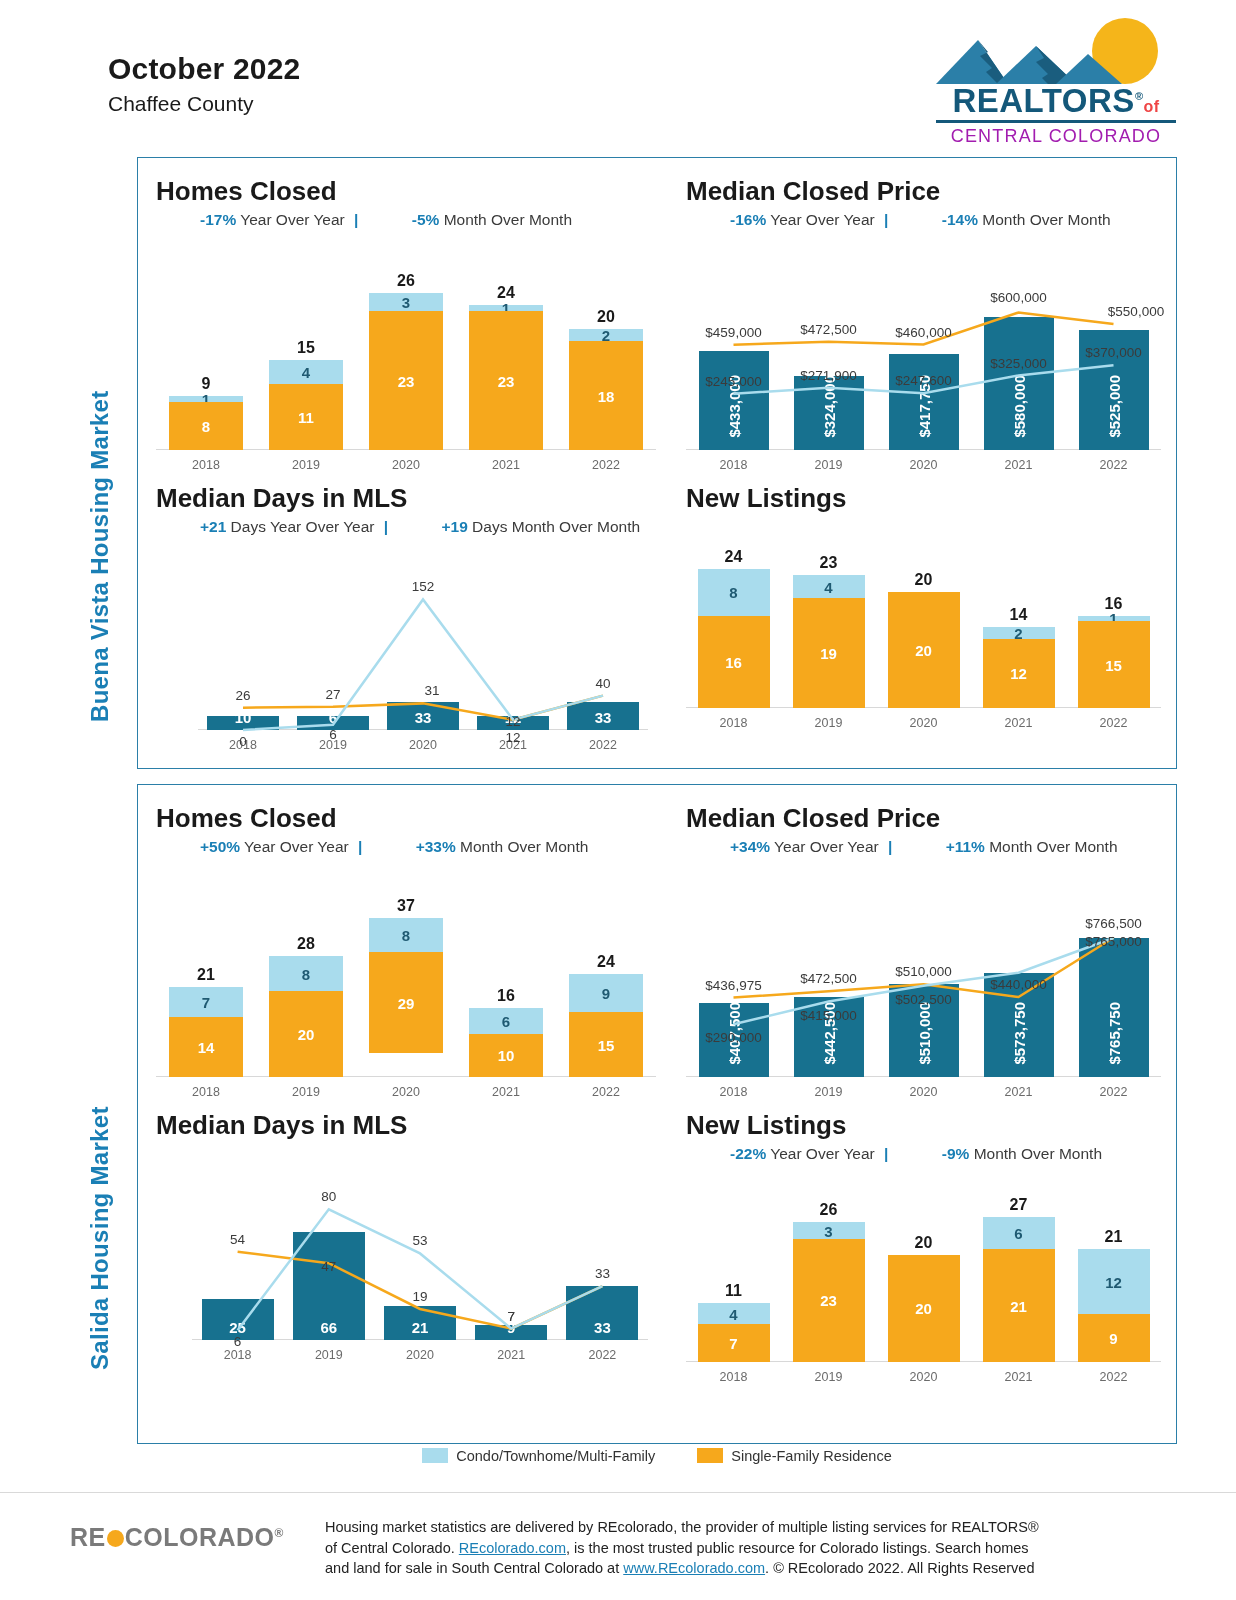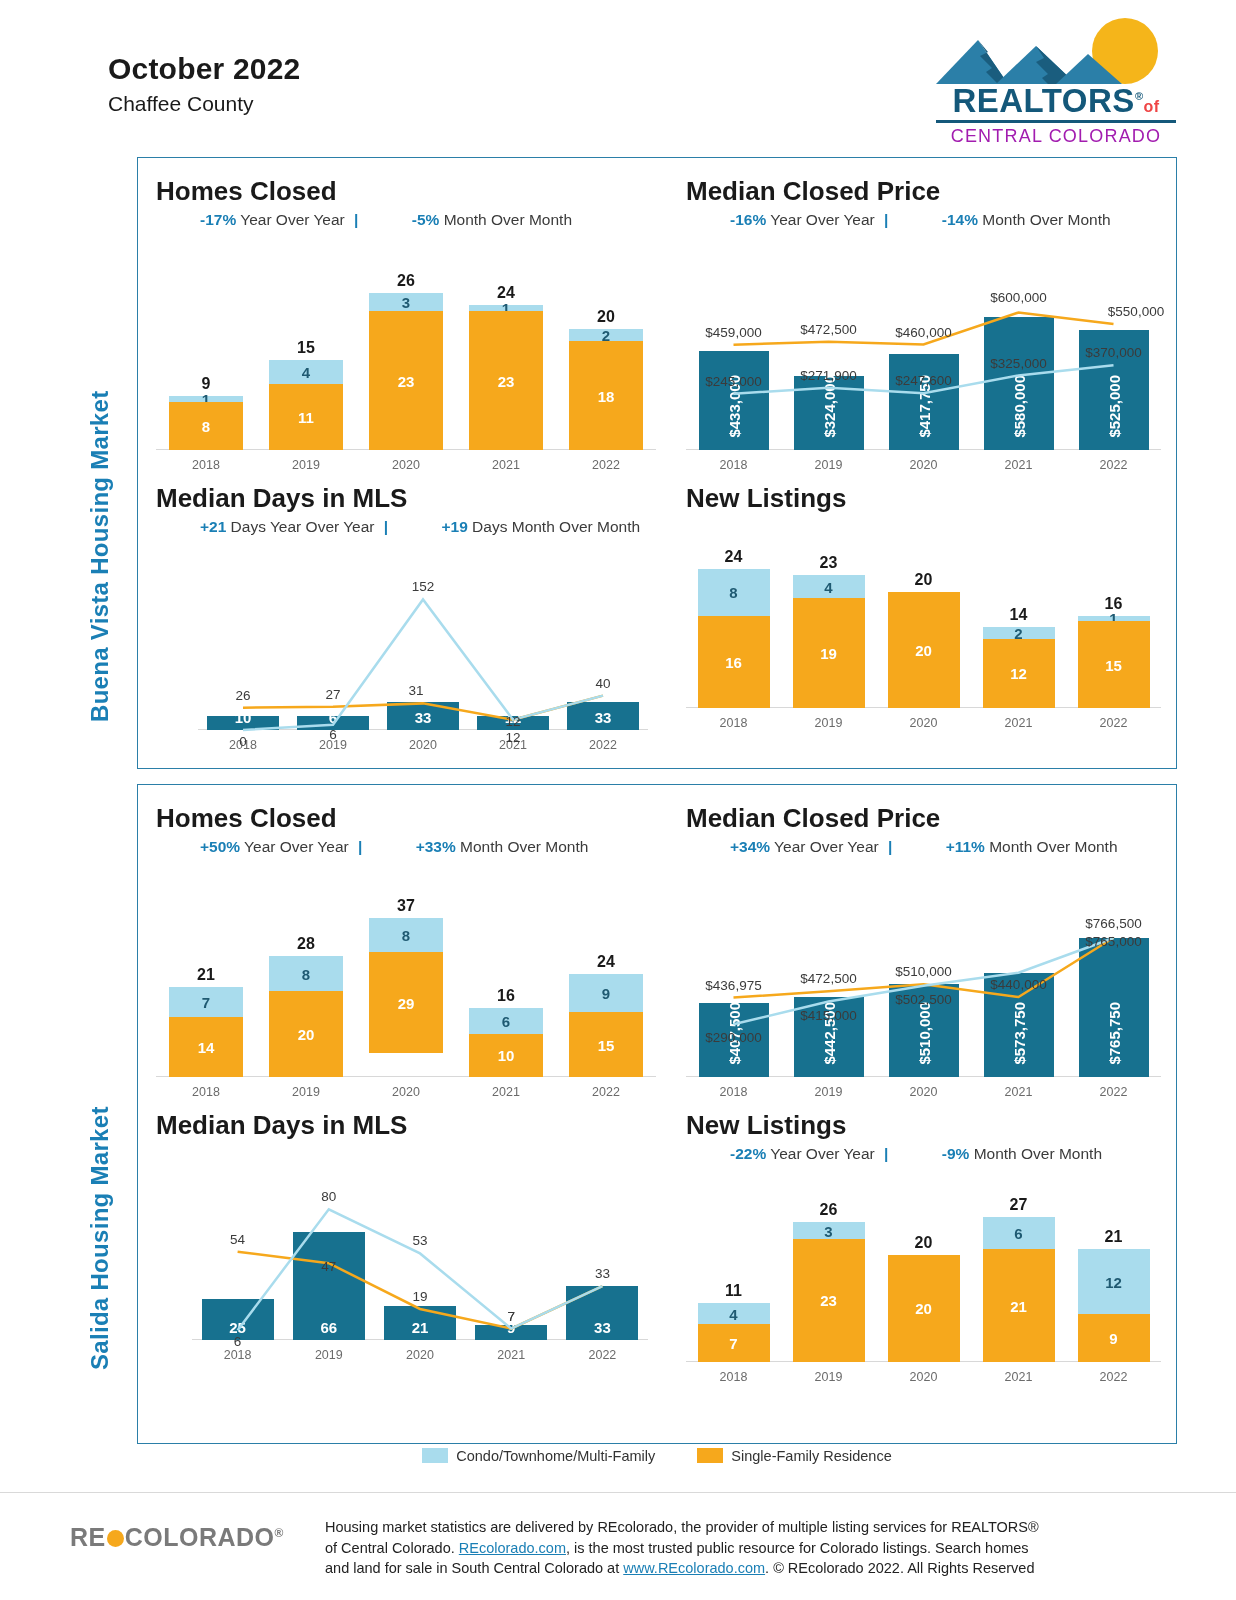--- a/index.html
+++ b/index.html
@@ -252,21 +252,21 @@
         <div class="bar-group" style="left:369px;width:72px;height:28.341176470588238px;background:#17718f;">
           <span style="position:absolute;left:0;right:0;bottom:4px;color:#fff;font-size:15px;font-weight:bold;text-align:center;">33</span>
         </div>
         <div class="xlab" style="left:360px;width:90px;">2022</div>
         <svg width="450" height="210" style="position: absolute; left: 0px; top: 0px; pointer-events: none;">
           <polyline points="45,163.6705882352941 135,162.81176470588235 225,159.3764705882353 315,175.69411764705882 405,151.64705882352942" fill="none" stroke="#f6a81c" stroke-width="2.5"></polyline>
           <polyline points="45,186 135,180.8470588235294 225,55.458823529411745 315,175.69411764705882 405,151.64705882352942" fill="none" stroke="#a9dced" stroke-width="2.5"></polyline>
         </svg>
         <div class="pt-label" style="left:45px;top:143.6705882352941px;transform:translateX(-50%);">26</div>
         <div class="pt-label" style="left:135px;top:142.81176470588235px;transform:translateX(-50%);">27</div>
-        <div class="pt-label" style="left:218px;top:139.3764705882353px;transform:translateX(-50%);">31</div>
+        <div class="pt-label" style="left:234px;top:139.3764705882353px;transform:translateX(-50%);">31</div>
         <div class="pt-label" style="left:315px;top:169.69411764705882px;transform:translateX(-50%);">12</div>
         <div class="pt-label" style="left:405px;top:131.64705882352942px;transform:translateX(-50%);">40</div>
         <div class="pt-label" style="left:45px;top:190px;transform:translateX(-50%);">0</div>
         <div class="pt-label" style="left:135px;top:182.8470588235294px;transform:translateX(-50%);">6</div>
         <div class="pt-label" style="left:225px;top:35.458823529411745px;transform:translateX(-50%);">152</div>
         <div class="pt-label" style="left:315px;top:185.69411764705882px;transform:translateX(-50%);">12</div>
       </div>
   </div>
 
   <div class="quad" style="left:548px; top:325px; width:475px;">

